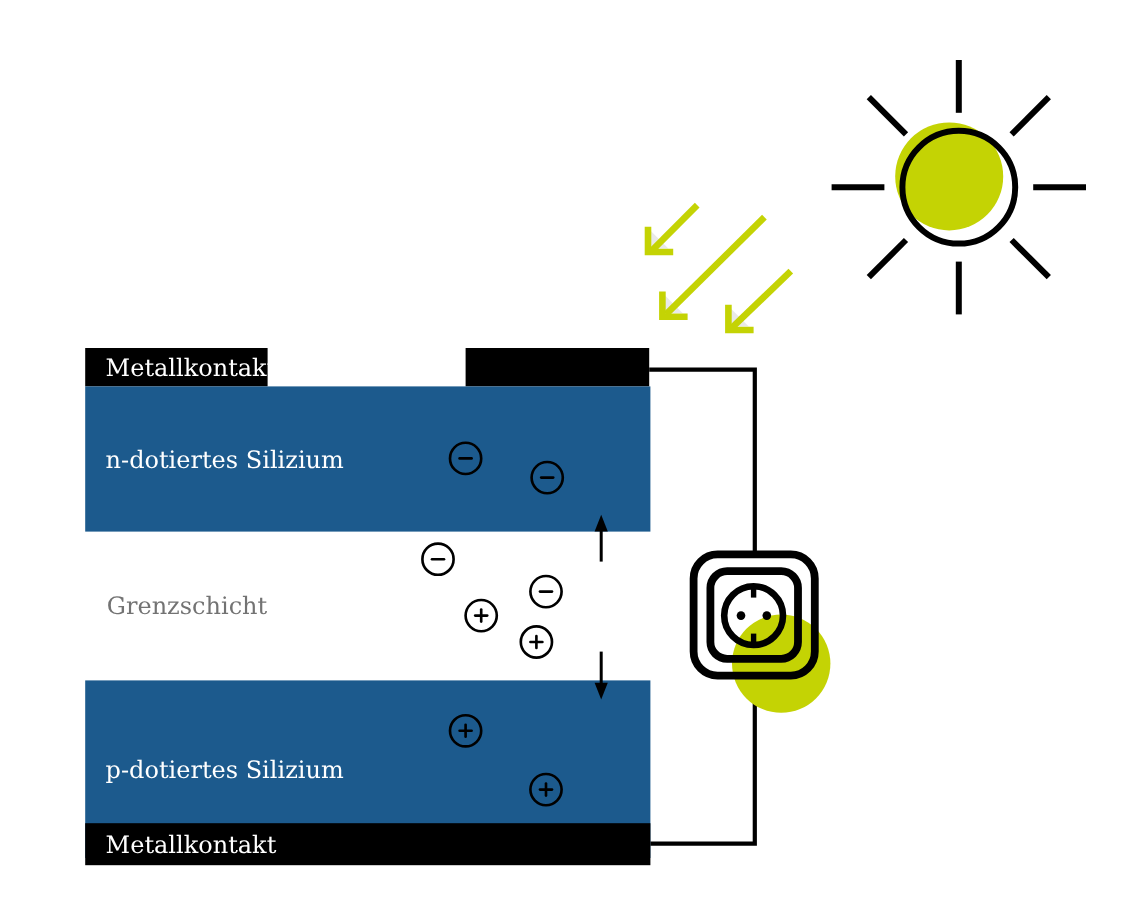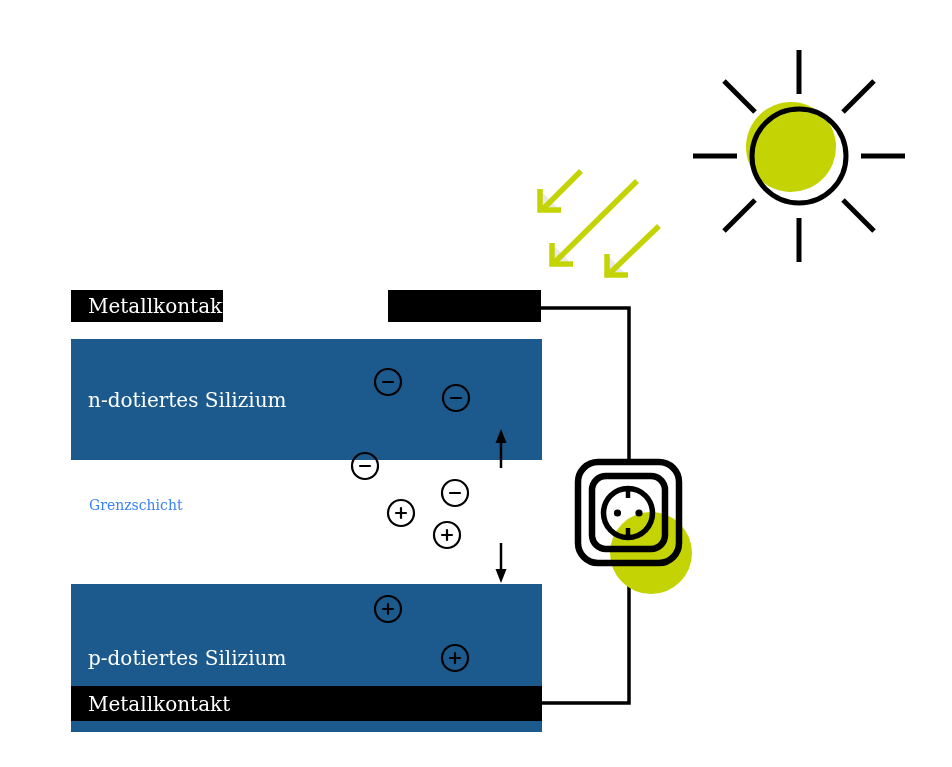--- a/index.html
+++ b/index.html
@@ -16,27 +16,27 @@
   }
   .stage{position:relative;width:952px;height:767px;background:var(--white);padding-left:48px;}
 
   
   .bar{position:absolute;background:var(--black);display:flex;align-items:center;}
   .bar span{color:var(--white);font-size:20px;padding-left:17px;white-space:nowrap;}
   .contact-top-left{left:71px;top:290px;width:152px;height:32px;}
   .contact-top-right{left:388px;top:290px;width:153px;height:32px;}
   .contact-bottom{left:71px;top:686px;width:471px;height:35px;}
 
-  .layer{position:absolute;left:71px;width:471px;background:var(--blue);display:flex;align-items:center;margin-top:17px;}
+  .layer{position:absolute;left:71px;width:471px;background:var(--blue);display:flex;align-items:center;}
   .layer span{color:var(--white);font-size:20px;padding-left:17px;white-space:nowrap;}
   .layer-n{top:322px;height:121px;}
   .layer-p{top:567px;height:148px;}
 
   .boundary{position:absolute;left:71px;top:443px;width:471px;height:124px;display:flex;align-items:center;}
-  .boundary span{color:#3b82f6;font-size:14px;padding-left:18px;white-space:nowrap;}
+  .boundary span{color:#737373;font-size:20px;padding-left:18px;white-space:nowrap;}
 
   
   svg.overlay{position:absolute;left:0;top:0;width:952px;height:767px;}
   .wire{stroke:var(--black);stroke-width:3.5;fill:none;}
   .blk{stroke:var(--black);fill:none;}
   .carrier{fill:none;stroke:var(--black);stroke-width:2.2;}
   .sign{stroke:var(--black);stroke-width:2.2;stroke-linecap:round;}
   .ray{stroke:var(--black);stroke-width:5;}
   .green-fill{fill:var(--green);}
   .light-arrow{stroke:var(--green);stroke-width:5.5;fill:none;}

